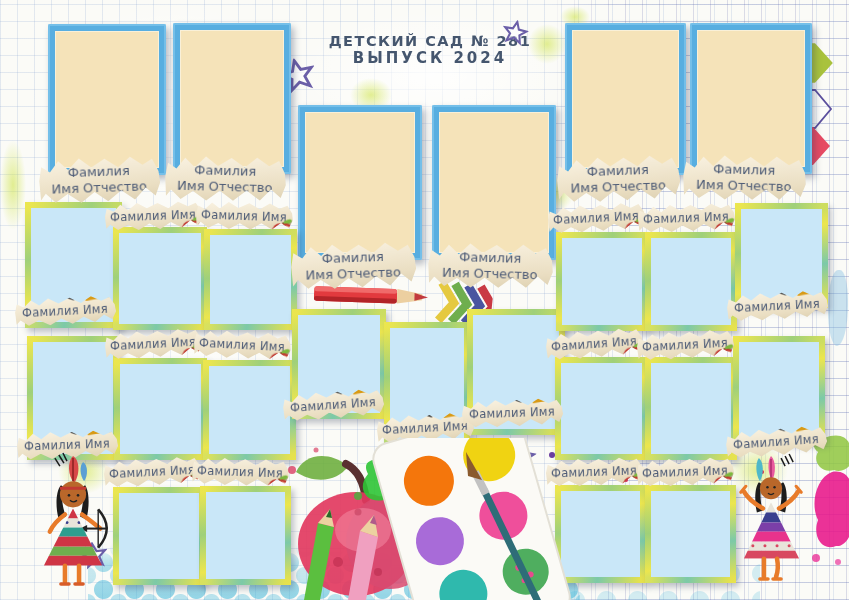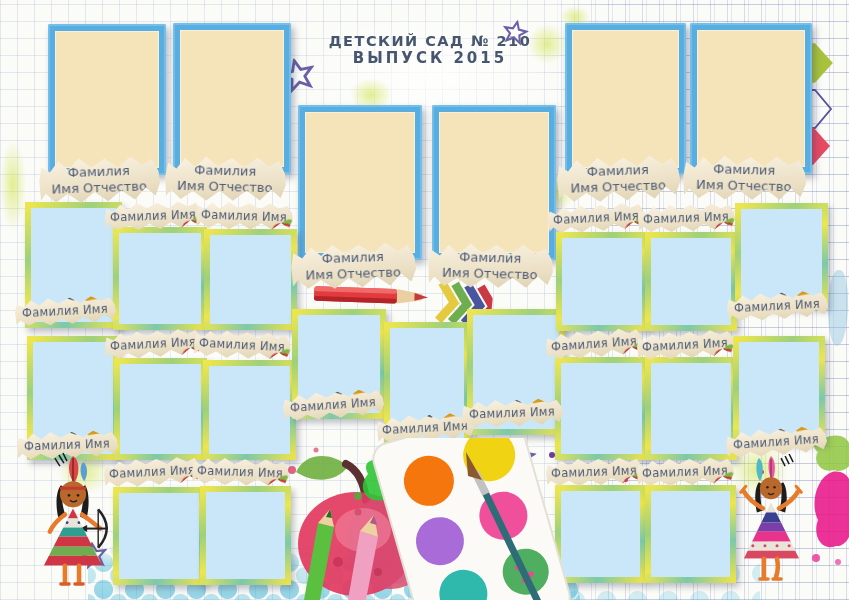--- a/index.html
+++ b/index.html
@@ -83,22 +83,22 @@
       <path d="M0 3 H21 L38 22 L21 41 H0 Z" fill="#a9c23d"></path>
     </svg>
   <svg class="dec" style="left:792px;top:87px;width:44px;height:44px;z-index:1" viewBox="0 0 40 44">
       <path d="M1 3 H21 L37 22 L21 41 H1 Z" fill="rgba(255,255,255,.35)" stroke="#5b4f9e" stroke-width="1.8"></path>
     </svg>
   <svg class="dec" style="left:790px;top:124px;width:44px;height:44px;z-index:1" viewBox="0 0 40 44">
       <path d="M0 3 H21 L38 22 L21 41 H0 Z" fill="#e64a63"></path>
     </svg>
 
   <div class="title">
-    <div class="t1">ДЕТСКИЙ САД № 210</div>
-    <div class="t3">ВЫПУСК 2015</div>
+    <div class="t1">ДЕТСКИЙ САД № 281</div>
+    <div class="t3">ВЫПУСК 2024</div>
   </div>
 
   <svg class="dec" style="left:280px;top:58px;width:36px;height:36px;z-index:3;transform:rotate(-14deg)" viewBox="0 0 24 24">
       <path d="M12 1.5 14.8 8.2 22 8.6 16.4 13.2 18.3 20.3 12 16.3 5.7 20.3 7.6 13.2 2 8.6 9.2 8.2Z" fill="rgba(255,255,255,.55)" stroke="#6b5fa8" stroke-width="1.9"></path>
     </svg>
   <svg class="dec" style="left:502px;top:20px;width:26px;height:26px;z-index:3;transform:rotate(12deg)" viewBox="0 0 24 24">
       <path d="M12 1.5 14.8 8.2 22 8.6 16.4 13.2 18.3 20.3 12 16.3 5.7 20.3 7.6 13.2 2 8.6 9.2 8.2Z" fill="rgba(255,255,255,.55)" stroke="#6b5fa8" stroke-width="1.9"></path>
     </svg>
   <svg class="dec" style="left:80px;top:542px;width:28px;height:28px;z-index:3;transform:rotate(-9deg)" viewBox="0 0 24 24">
       <path d="M12 1.5 14.8 8.2 22 8.6 16.4 13.2 18.3 20.3 12 16.3 5.7 20.3 7.6 13.2 2 8.6 9.2 8.2Z" fill="rgba(255,255,255,.45)" stroke="#6b5fa8" stroke-width="1.9"></path>

